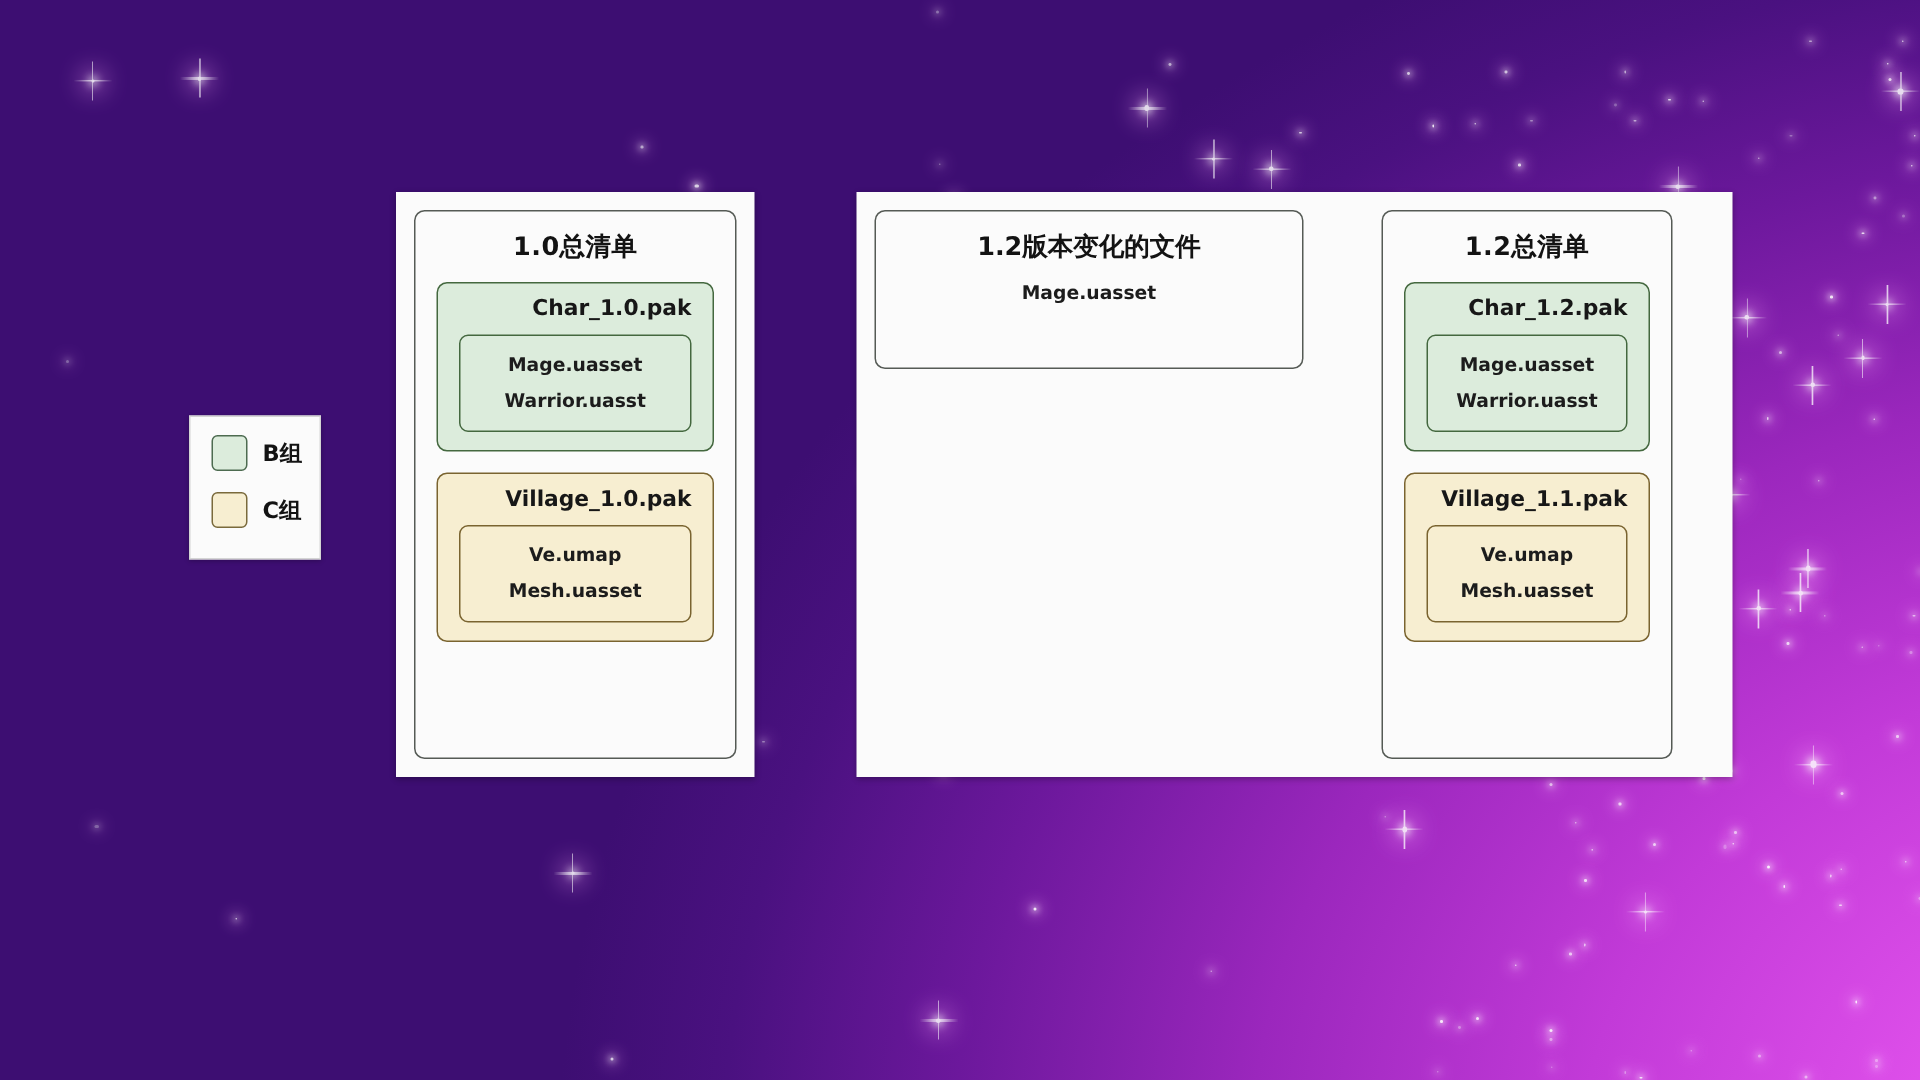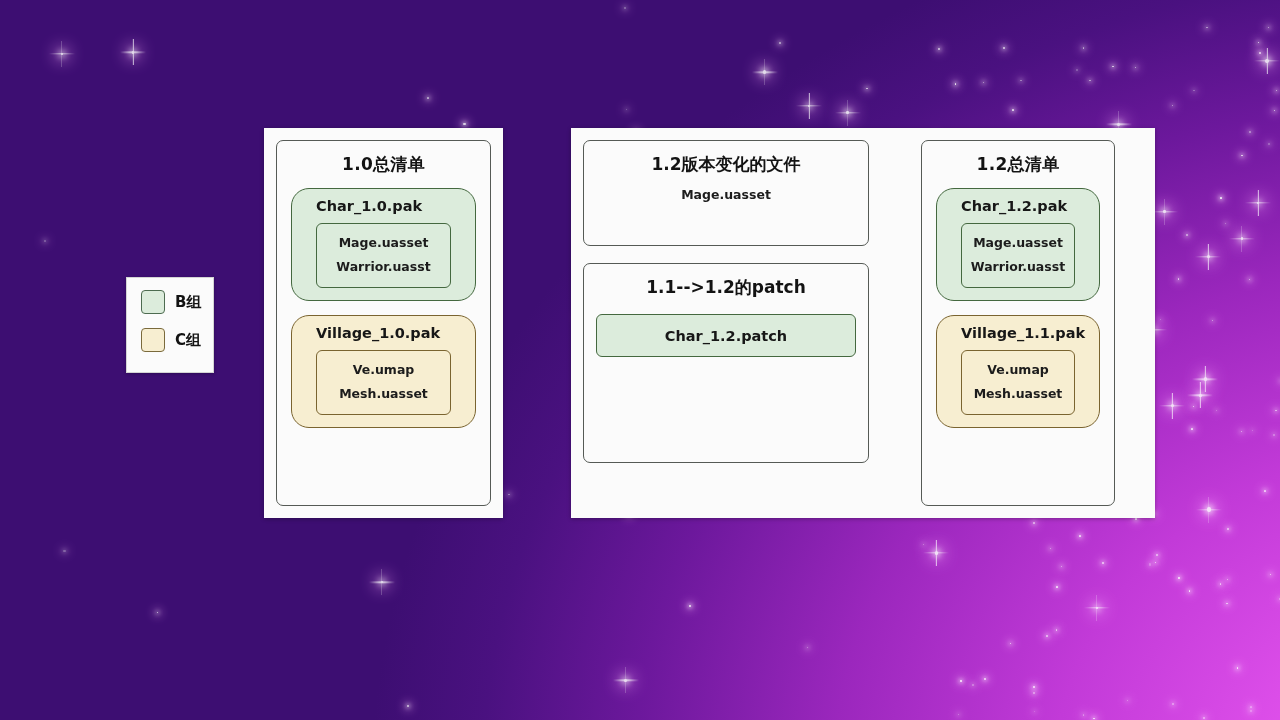--- a/index.html
+++ b/index.html
@@ -104,26 +104,26 @@
     text-align: center;
     font-family: "DejaVu Sans", "Liberation Sans", sans-serif;
     letter-spacing: 0.3px;
     margin-bottom: 12px;
     white-space: nowrap;
   }
 
   
   .pak {
     border: 1.6px solid #4d6b50;
-    border-radius: 18px;
+    border-radius: 7px;
     width: 100%;
-    padding: 9px 24px 12px;
+    padding: 9px 14px 12px;
     display: flex;
     flex-direction: column;
-    align-items: flex-start;
+    align-items: flex-end;
   }
   .pak.green { background: #dcecdc; border-color: #44683f; }
   .pak.cream { background: #f7eed1; border-color: #7a6430; }
 
   .pak-title {
     font-size: 14.5px;
     font-weight: bold;
     color: #171717;
     font-family: "DejaVu Sans", "Liberation Sans", sans-serif;
     margin-bottom: 9px;
@@ -437,24 +437,20 @@
 </div>
 
 <div class="panel" id="panel-right">
 
   <div id="col-middle">
     <div class="sub-box" id="changed-files-box">
       <div class="sub-title">1.2版本变化的文件</div>
       <div class="sub-item">Mage.uasset</div>
     </div>
 
-    <div class="sub-box" id="patch-box">
-      <div class="sub-title">1.1--&gt;1.2的patch</div>
-      <div class="patch-chip">Char_1.2.patch</div>
-    </div>
   </div>
 
   <div id="col-right">
     <div class="group-box">
       <div class="group-title">1.2总清单</div>
 
       <div class="pak green">
         <div class="pak-title">Char_1.2.pak</div>
         <div class="asset-box">
           <div class="asset-line">Mage.uasset</div>

